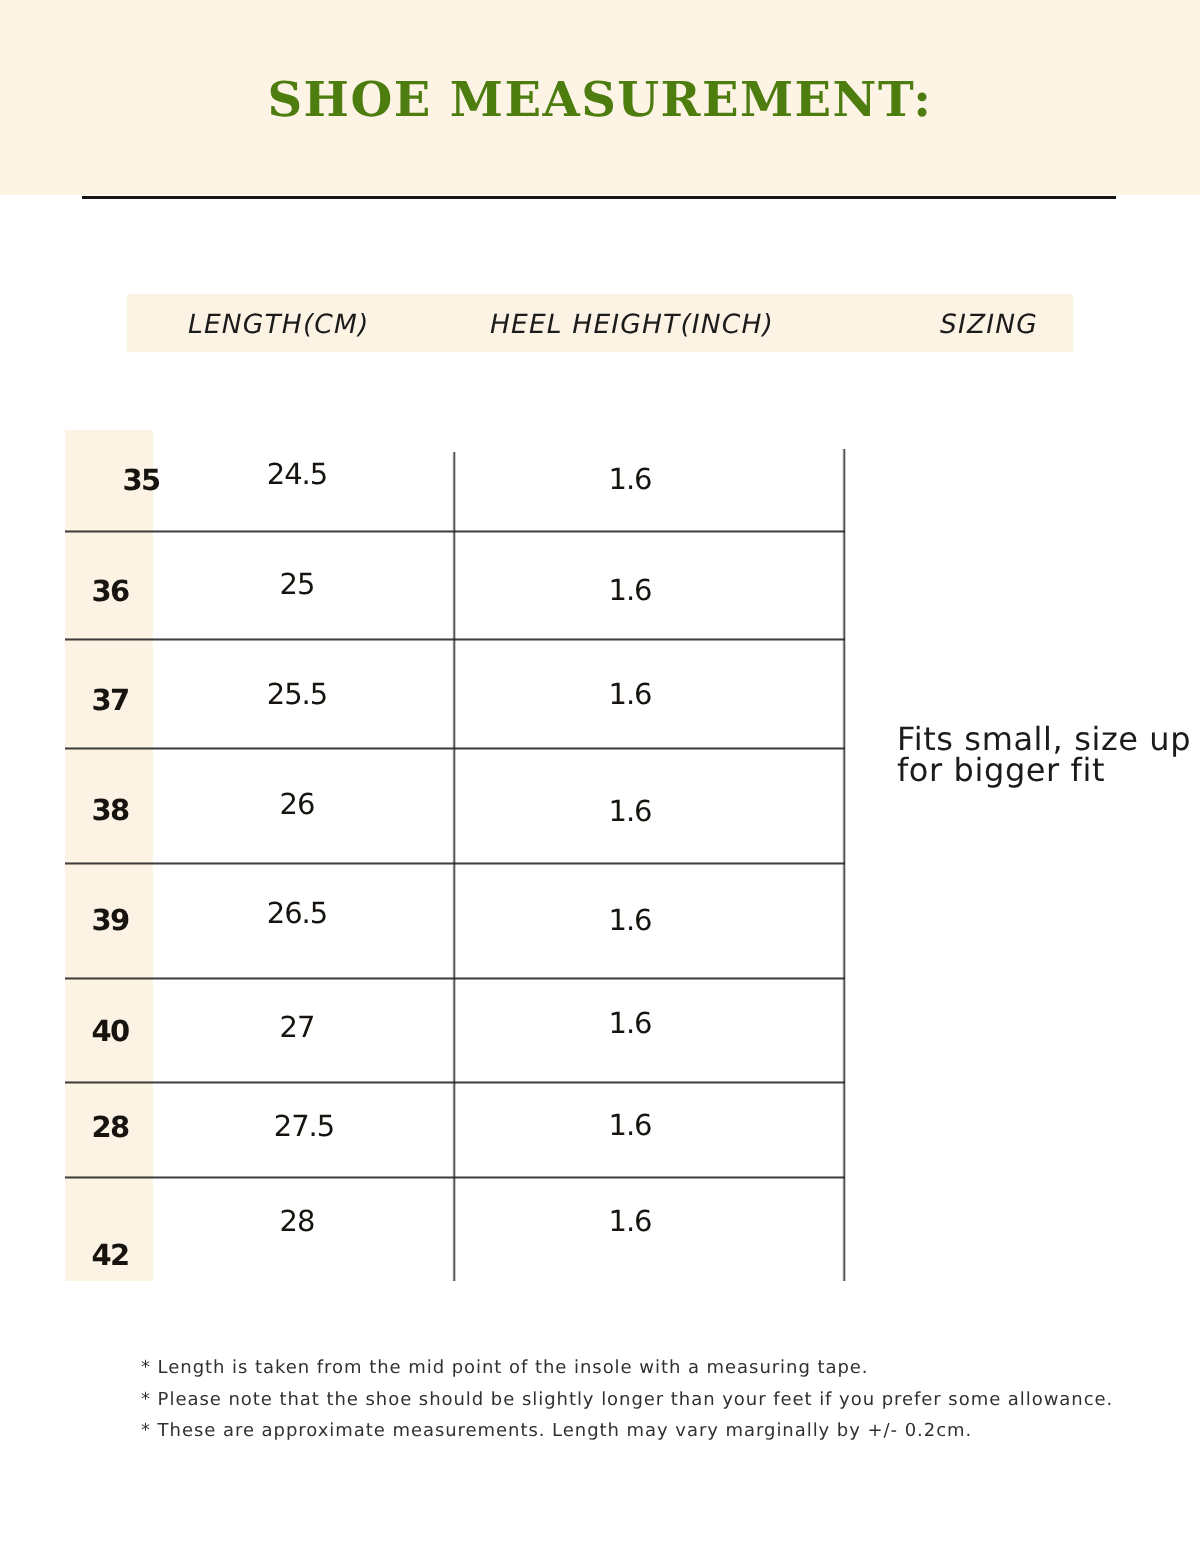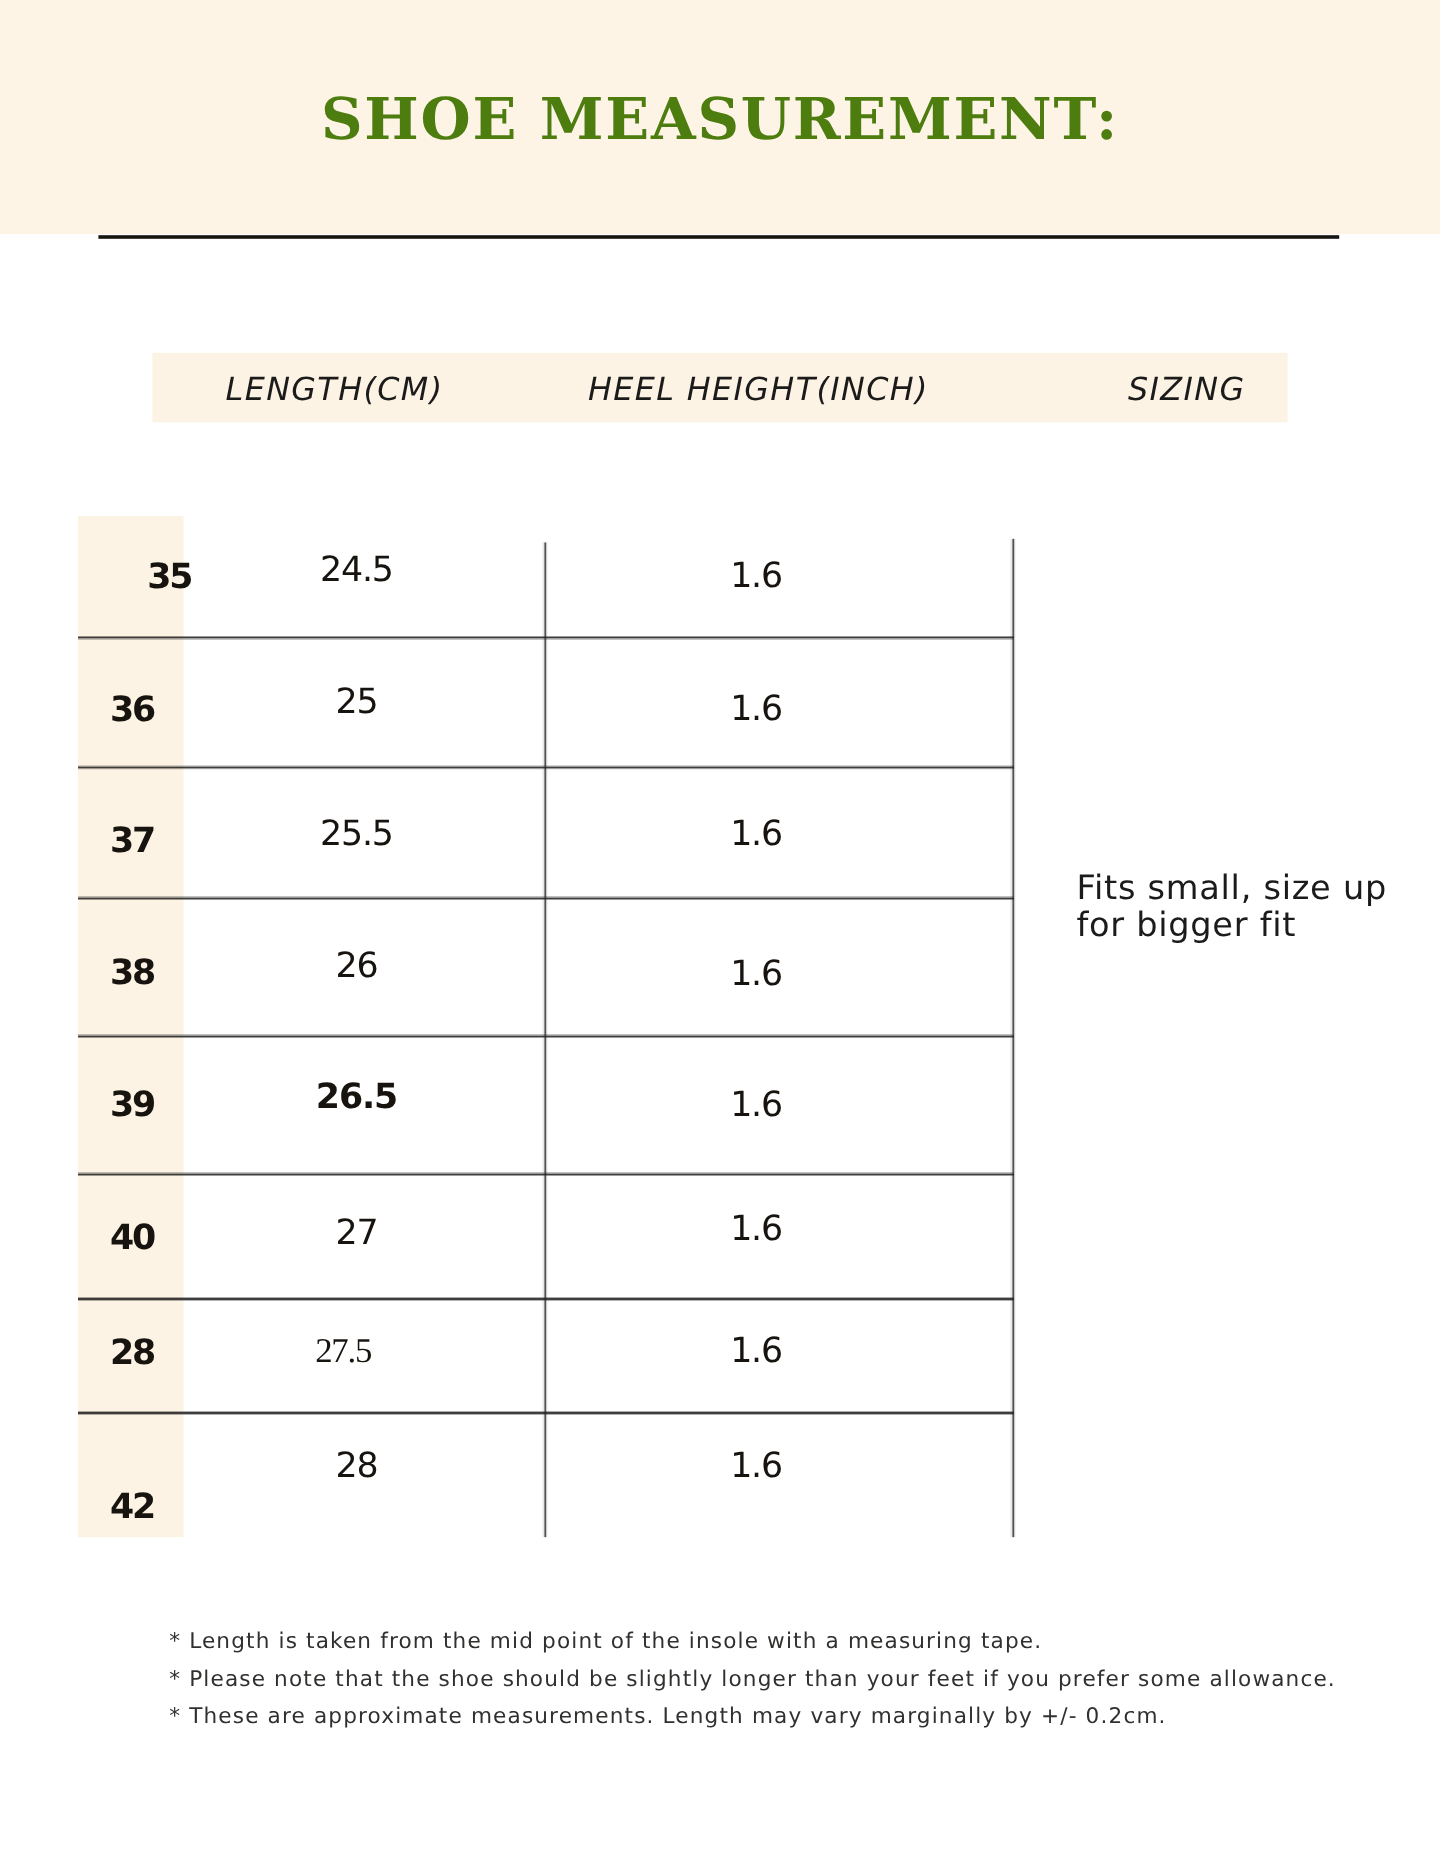--- a/index.html
+++ b/index.html
@@ -34,21 +34,21 @@
   
   .vline{position:absolute;width:4px;background:linear-gradient(to right,rgba(35,35,35,0.10) 0%,rgba(35,35,35,0.10) 25%,rgba(35,35,35,0.51) 25%,rgba(35,35,35,0.51) 50%,rgba(35,35,35,0.78) 50%,rgba(35,35,35,0.78) 75%,rgba(35,35,35,0.24) 75%,rgba(35,35,35,0.24) 100%);}
 
   .cell{position:absolute;line-height:1;white-space:nowrap;color:#17130f;}
   .size{font-size:29px;font-weight:700;letter-spacing:-1.8px;}
   .len{font-size:29px;font-weight:400;letter-spacing:-1px;}
   .heel{font-size:29px;font-weight:400;letter-spacing:-1px;}
 
   .sizing-note{
     position:absolute;left:897px;top:723.5px;width:300px;
-    font-size:28px;letter-spacing:0.6px;line-height:31.1px;color:#1b1b1b;font-weight:400;
+    font-size:32px;letter-spacing:0.6px;line-height:31.1px;color:#1b1b1b;font-weight:400;
   }
 
   .notes{position:absolute;left:141px;top:1352.3px;width:1020px;}
   .note{
     font-size:18px;letter-spacing:0.95px;line-height:31.3px;color:#30302f;white-space:nowrap;
   }
 </style>
 </head>
 <body>
 
@@ -109,39 +109,39 @@
       <div class="cell len" style="left: 0px; top: 789.5px; width: 1200px; text-align: left;">
         <span style="position: absolute; left: 297px; transform: translateX(-50%);">26</span>
       </div>
       <div class="cell heel" style="left: 0px; top: 796.5px; width: 1200px; text-align: left;">
         <span style="position: absolute; left: 630px; transform: translateX(-50%);">1.6</span>
       </div>
       <div class="cell size" style="left: 0px; top: 906.2px; width: 1200px; text-align: left;">
         <span style="position: absolute; left: 110px; transform: translateX(-50%);">39</span>
       </div>
       <div class="cell len" style="left: 0px; top: 899.2px; width: 1200px; text-align: left;">
-        <span style="position: absolute; left: 297px; transform: translateX(-50%); font-weight: bold;">26.5</span>
+        <span style="position: absolute; left: 297px; transform: translateX(-50%);">26.5</span>
       </div>
       <div class="cell heel" style="left: 0px; top: 906.2px; width: 1200px; text-align: left;">
         <span style="position: absolute; left: 630px; transform: translateX(-50%);">1.6</span>
       </div>
       <div class="cell size" style="left: 0px; top: 1016.5px; width: 1200px; text-align: left;">
         <span style="position: absolute; left: 110px; transform: translateX(-50%);">40</span>
       </div>
       <div class="cell len" style="left: 0px; top: 1012.5px; width: 1200px; text-align: left;">
         <span style="position: absolute; left: 297px; transform: translateX(-50%);">27</span>
       </div>
       <div class="cell heel" style="left: 0px; top: 1009.1px; width: 1200px; text-align: left;">
         <span style="position: absolute; left: 630px; transform: translateX(-50%);">1.6</span>
       </div>
       <div class="cell size" style="left: 0px; top: 1112.9px; width: 1200px; text-align: left;">
         <span style="position: absolute; left: 110px; transform: translateX(-50%);">28</span>
       </div>
       <div class="cell len" style="left: 0px; top: 1111.5px; width: 1200px; text-align: left;">
-        <span style="position: absolute; left: 286px; transform: translateX(-50%); font-family: Liberation Serif, serif;">27.5</span>
+        <span style="position: absolute; left: 304px; transform: translateX(-50%);">27.5</span>
       </div>
       <div class="cell heel" style="left: 0px; top: 1111.4px; width: 1200px; text-align: left;">
         <span style="position: absolute; left: 630px; transform: translateX(-50%);">1.6</span>
       </div>
       <div class="cell size" style="left: 0px; top: 1207.5px; width: 1200px; text-align: left;">
         <span style="position: absolute; left: 110px; transform: translateX(-50%); margin-top: 33px;">42</span>
       </div>
       <div class="cell len" style="left: 0px; top: 1207.2px; width: 1200px; text-align: left;">
         <span style="position: absolute; left: 297px; transform: translateX(-50%);">28</span>
       </div>

